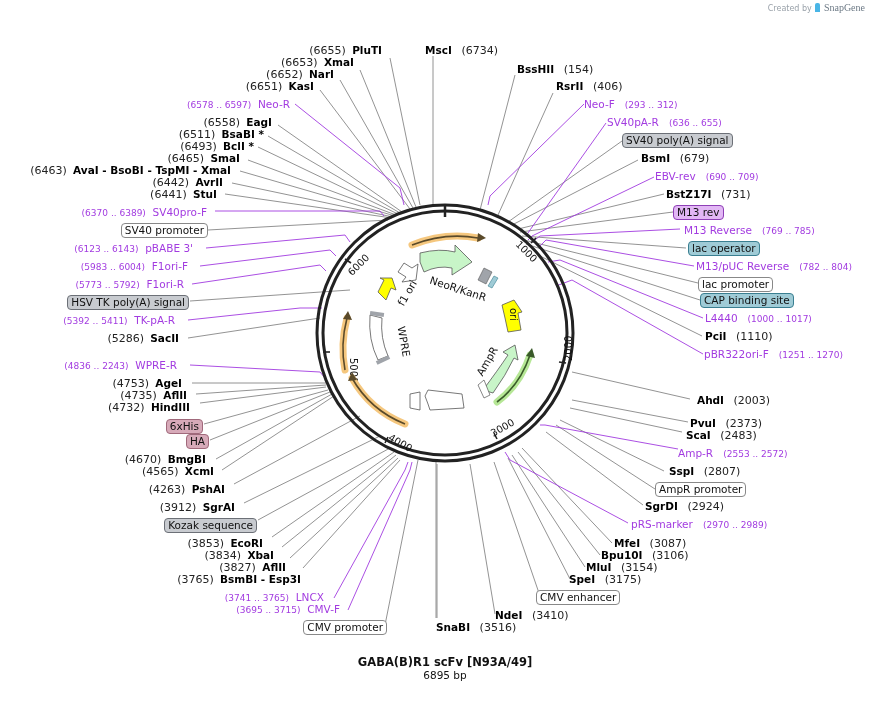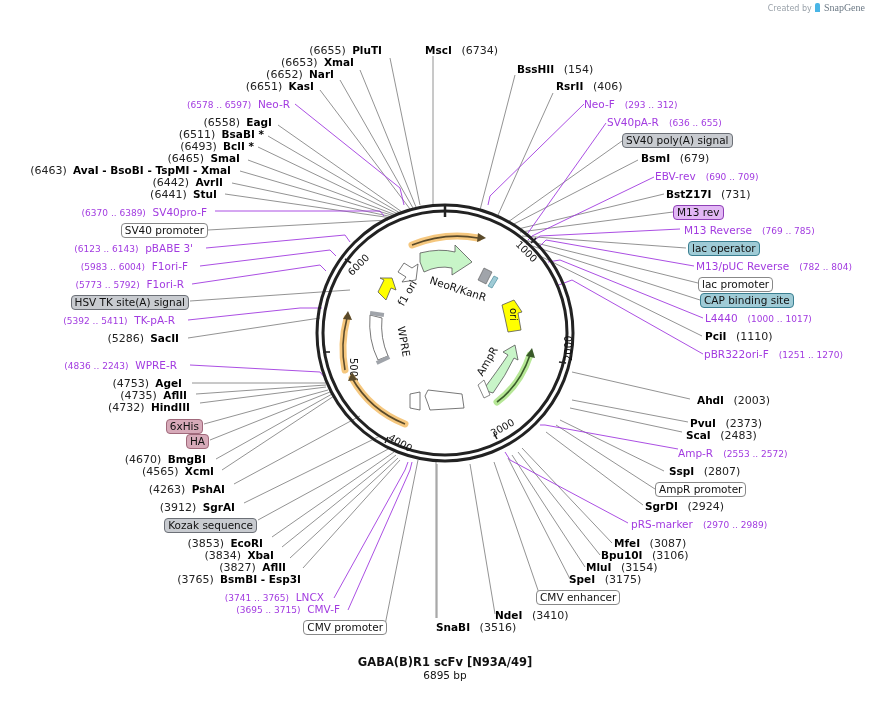--- a/index.html
+++ b/index.html
@@ -194,21 +194,21 @@
   <div class="lbl" style="right:617px;top:140px"><span class="pos">(6493)</span>&nbsp; <span class="enz">BclI *</span></div>
   <div class="lbl" style="right:631px;top:152px"><span class="pos">(6465)</span>&nbsp; <span class="enz">SmaI</span></div>
   <div class="lbl" style="right:640px;top:164px"><span class="pos">(6463)</span>&nbsp; <span class="enz">AvaI   - BsoBI   - TspMI   - XmaI</span></div>
   <div class="lbl" style="right:648px;top:176px"><span class="pos">(6442)</span>&nbsp; <span class="enz">AvrII</span></div>
   <div class="lbl" style="right:654px;top:188px"><span class="pos">(6441)</span>&nbsp; <span class="enz">StuI</span></div>
   <div class="lbl primer" style="right:664px;top:206px"><span class="pos">(6370 .. 6389)</span>&nbsp; <span>SV40pro-F</span></div>
   <div class="lbl" style="right:663px;top:223px"><span class="box">SV40 promoter</span></div>
   <div class="lbl primer" style="right:678px;top:242px"><span class="pos">(6123 .. 6143)</span>&nbsp; <span>pBABE 3'</span></div>
   <div class="lbl primer" style="right:683px;top:260px"><span class="pos">(5983 .. 6004)</span>&nbsp; <span>F1ori-F</span></div>
   <div class="lbl primer" style="right:687px;top:278px"><span class="pos">(5773 .. 5792)</span>&nbsp; <span>F1ori-R</span></div>
-  <div class="lbl" style="right:682px;top:295px"><span class="box grey">HSV TK site(A) signal</span></div>
+  <div class="lbl" style="right:682px;top:295px"><span class="box grey">HSV TK poly(A) signal</span></div>
   <div class="lbl primer" style="right:696px;top:314px"><span class="pos">(5392 .. 5411)</span>&nbsp; <span>TK-pA-R</span></div>
   <div class="lbl" style="right:692px;top:332px"><span class="pos">(5286)</span>&nbsp; <span class="enz">SacII</span></div>
   <div class="lbl primer" style="right:694px;top:359px"><span class="pos">(4836 .. 2243)</span>&nbsp; <span>WPRE-R</span></div>
   <div class="lbl" style="right:689px;top:377px"><span class="pos">(4753)</span>&nbsp; <span class="enz">AgeI</span></div>
   <div class="lbl" style="right:684px;top:389px"><span class="pos">(4735)</span>&nbsp; <span class="enz">AflII</span></div>
   <div class="lbl" style="right:681px;top:401px"><span class="pos">(4732)</span>&nbsp; <span class="enz">HindIII</span></div>
   <div class="lbl" style="right:668px;top:419px"><span class="box pink">6xHis</span></div>
   <div class="lbl" style="right:662px;top:434px"><span class="box pink">HA</span></div>
   <div class="lbl" style="right:665px;top:453px"><span class="pos">(4670)</span>&nbsp; <span class="enz">BmgBI</span></div>
   <div class="lbl" style="right:657px;top:465px"><span class="pos">(4565)</span>&nbsp; <span class="enz">XcmI</span></div>

